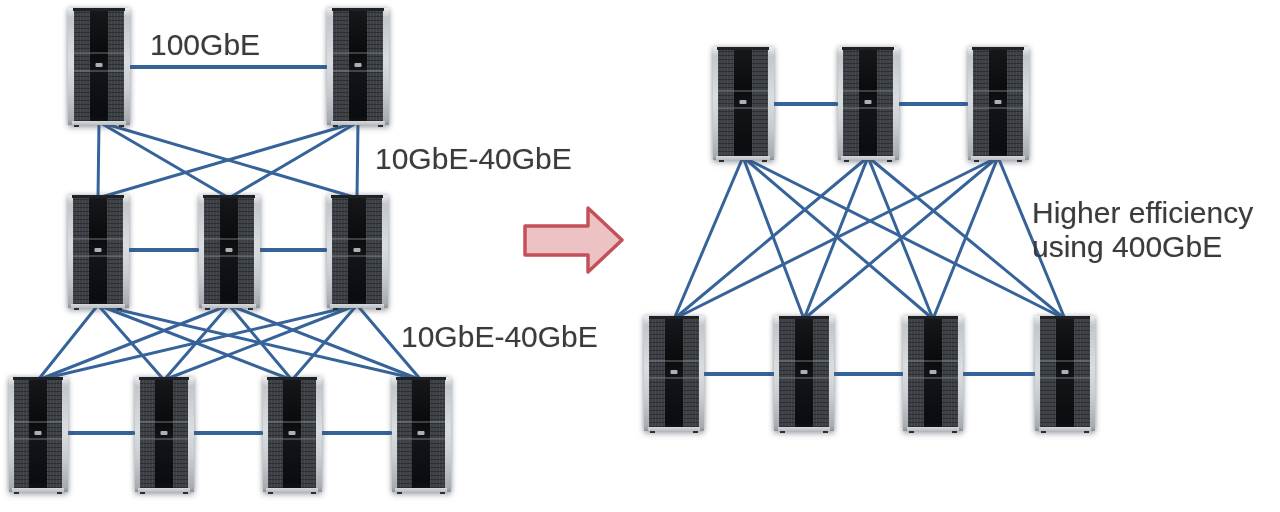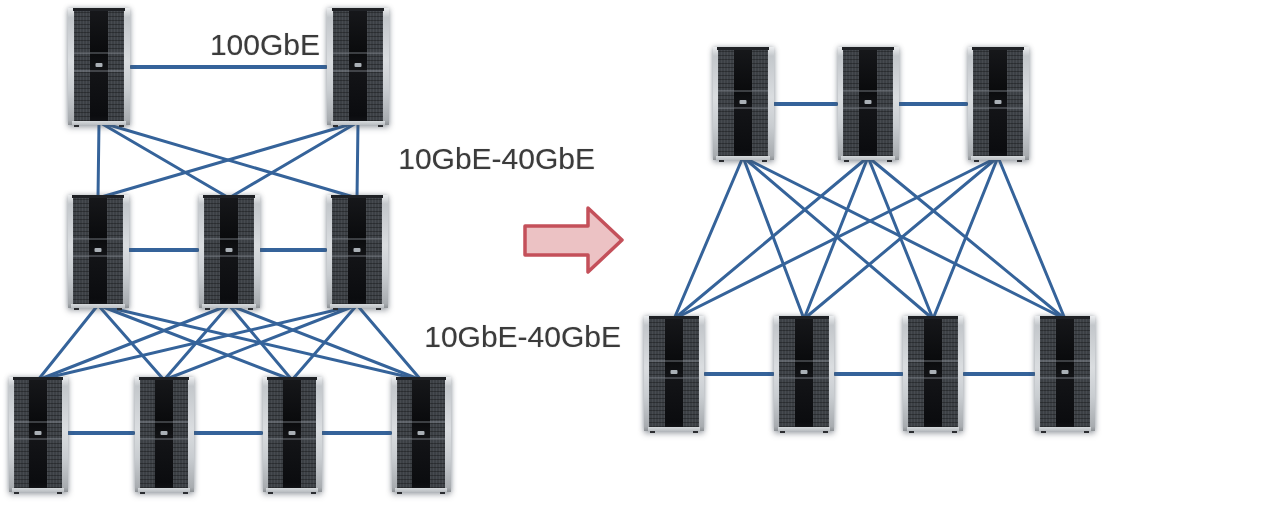--- a/index.html
+++ b/index.html
@@ -31,21 +31,21 @@
   .server .seam{position:absolute;left:9%;right:9%;height:2px;background:rgba(165,172,180,.32);z-index:2;}
   .server .seam.s1{top:38%;}
   .server .seam.s2{top:53%;}
   .server .dot{position:absolute;top:47%;left:50%;transform:translateX(-50%);width:7px;height:4px;background:#aab0b6;border-radius:1px;z-index:3;}
   .server .base{position:absolute;left:6%;right:6%;bottom:0;height:4px;background:linear-gradient(180deg,#d6dadd,#b9bdc1);z-index:3;}
   .server .foot{position:absolute;bottom:-2px;width:5px;height:4px;background:#2b2d31;z-index:1;}
   .server .foot.fl{left:10%;}
   .server .foot.fr{right:10%;}
   .lbl{
     position:absolute;color:var(--text,#3b3b3b);font-size:30px;line-height:1.12;
-    text-align:right;white-space:pre-line;letter-spacing:0px;
+    text-align:left;white-space:pre-line;letter-spacing:0px;
     text-shadow:0 0 1px rgba(40,40,40,.35);
   }
   #label-100gbe{left:150px;top:28px;width:170px;}
   #label-mesh1{left:375px;top:142px;width:220px;}
   #label-mesh2{left:401px;top:320px;width:220px;}
   #label-efficiency{left:1032px;top:196px;width:240px;}
 </style>
 </head>
 <body>
 
@@ -304,13 +304,15 @@
         <div class="dot"></div>
         <div class="base"></div>
         <div class="foot fl"></div>
         <div class="foot fr"></div>
       </div>
     </div>
 
   <div class="lbl" id="label-100gbe">100GbE</div>
   <div class="lbl" id="label-mesh1">10GbE-40GbE</div>
   <div class="lbl" id="label-mesh2">10GbE-40GbE</div>
+  <div class="lbl" id="label-efficiency">Higher efficiency
+using 400GbE</div>
 </div>
 
 </body></html>

